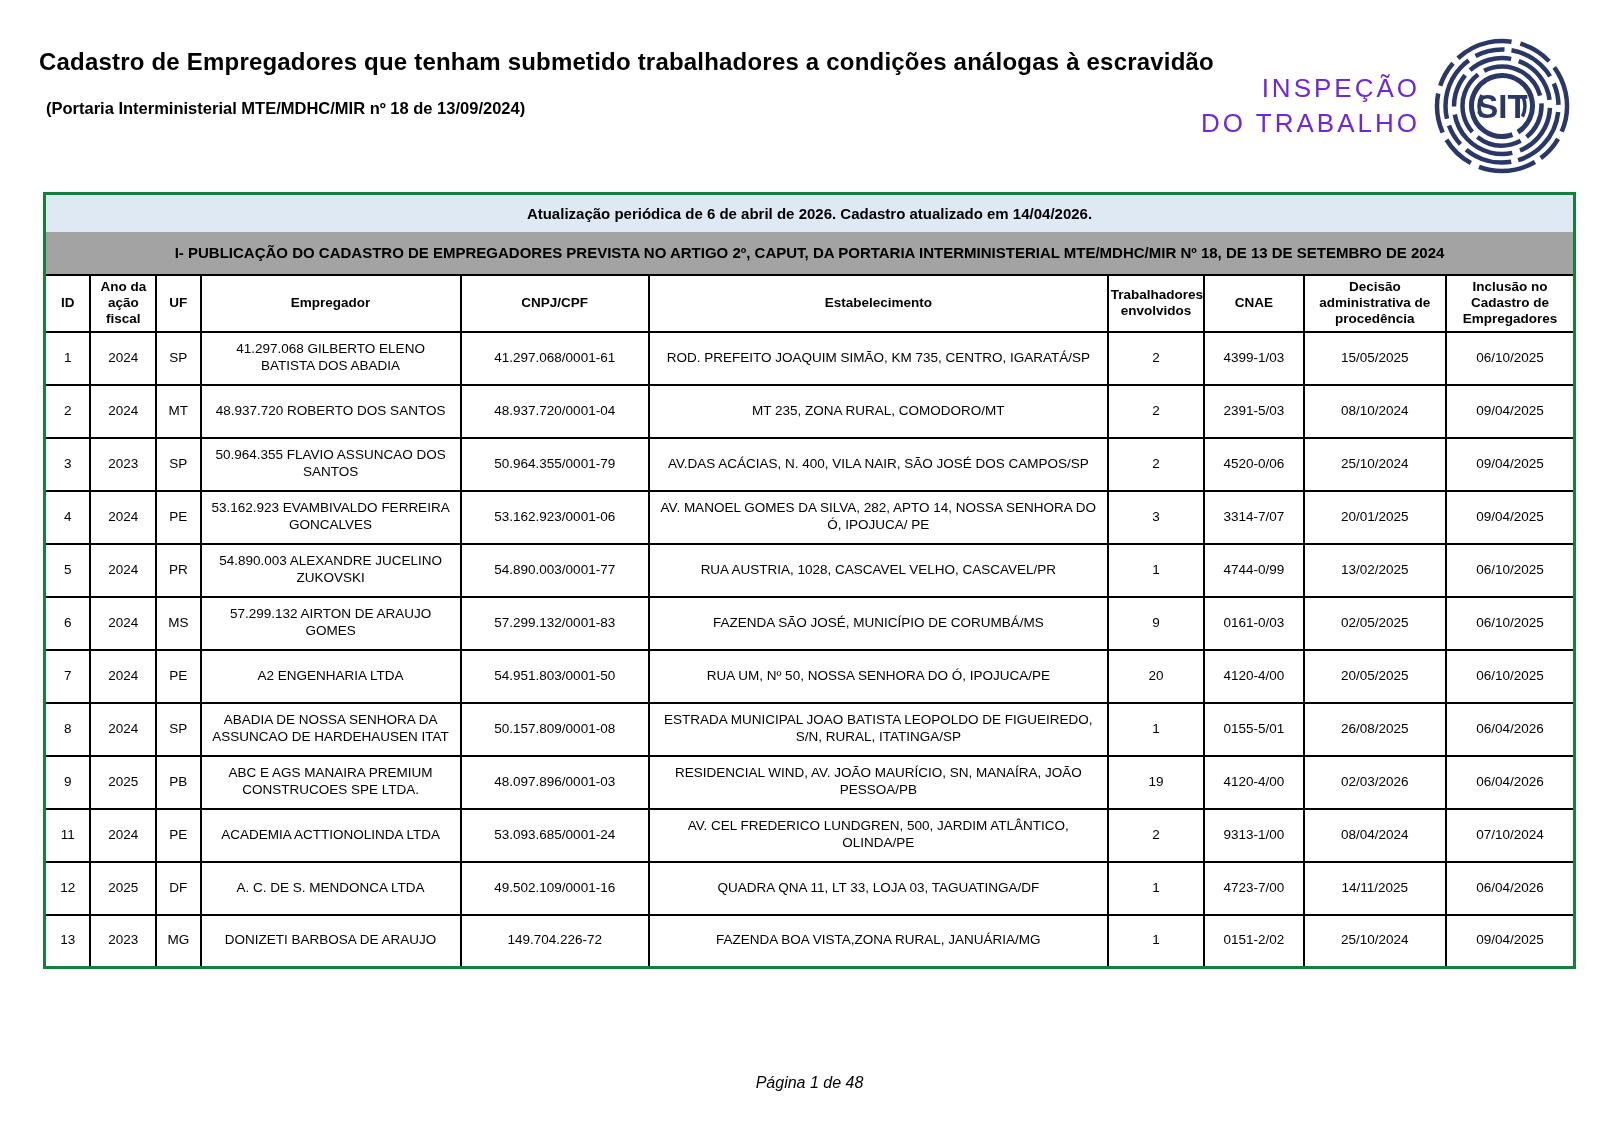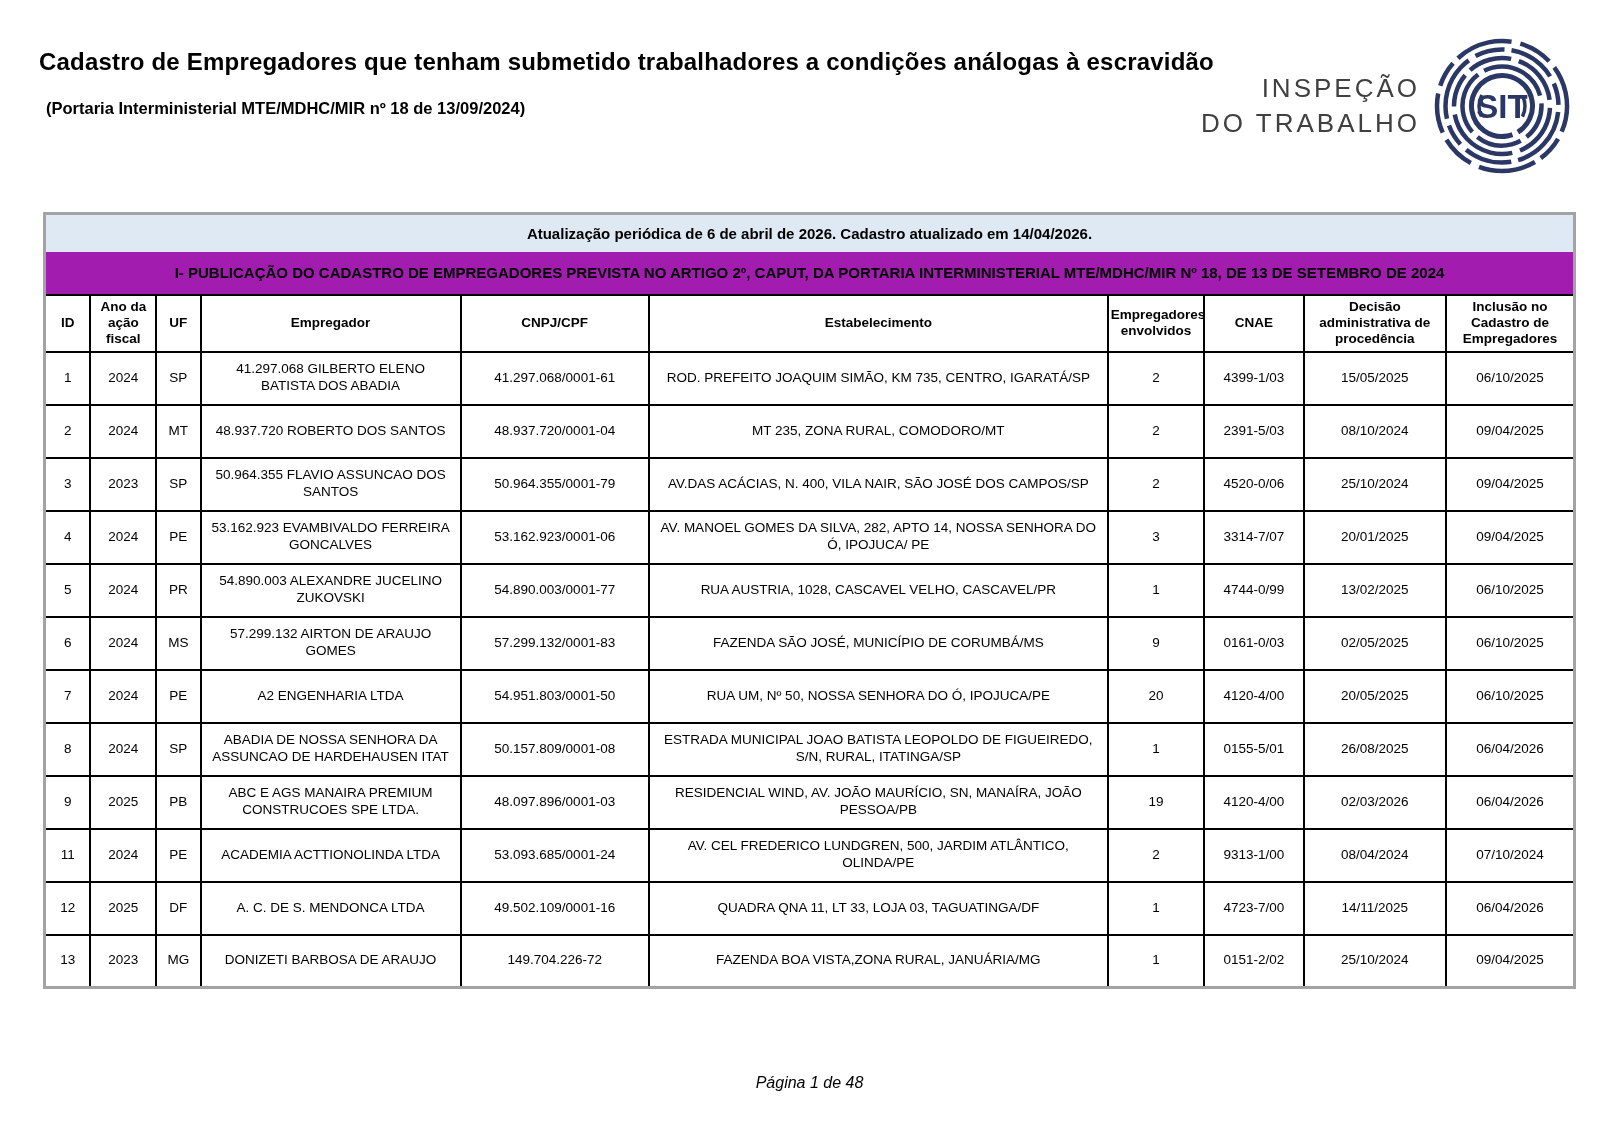--- a/index.html
+++ b/index.html
@@ -16,44 +16,43 @@
   .page-subtitle {
     position:absolute; left:46px; top:99px;
     font-size:16.5px;
     font-weight:bold;
   }
   .logo {
     position:absolute; top:36px; right:48px;
     display:flex; align-items:center; gap:12px;
   }
   .logo-text {
-    color:#404040; font-size:26px; letter-spacing:3px;
+    color:#6d28d9; font-size:26px; letter-spacing:3px;
     text-align:right; line-height:35px;
   }
   .logo-badge svg { display:block; }
 
   .table-wrap {
     position:absolute; left:43px; top:192px; width:1533px;
   }
   table {
     width:100%; border-collapse:collapse; table-layout:fixed;
-    border:3px solid #a3a3a3;
-    margin-top:20px;
+    border:3px solid #15803d;
   }
   th, td {
     border:2px solid #000;
     text-align:center; vertical-align:middle;
     overflow:hidden;
   }
   tr.bar1 td {
     background:#dfe9f4; font-weight:bold; font-size:15px;
     height:38px; border-bottom-width:0;
   }
   tr.bar2 td {
-    background:#a21caf; font-weight:bold; font-size:15px;
+    background:#a3a3a3; font-weight:bold; font-size:15px;
     height:43px; border-top-width:0; padding:0 23px;
   }
   thead th {
     font-size:13.5px; font-weight:bold; height:57px;
     padding:2px 2px; line-height:1.2;
   }
   tbody td {
     font-size:13.5px; height:53px; padding:2px 6px; line-height:1.25;
   }
   .page-footer {
@@ -108,21 +107,21 @@
       <tr class="bar2">
         <td colspan="10">I- PUBLICAÇÃO DO CADASTRO DE EMPREGADORES PREVISTA NO ARTIGO 2º, CAPUT, DA PORTARIA INTERMINISTERIAL MTE/MDHC/MIR Nº 18, DE 13 DE SETEMBRO DE 2024</td>
       </tr>
       <tr>
         <th>ID</th>
         <th>Ano da ação fiscal</th>
         <th>UF</th>
         <th>Empregador</th>
         <th>CNPJ/CPF</th>
         <th>Estabelecimento</th>
-        <th>Empregadores envolvidos</th>
+        <th>Trabalhadores envolvidos</th>
         <th>CNAE</th>
         <th>Decisão administrativa de procedência</th>
         <th>Inclusão no Cadastro de Empregadores</th>
       </tr>
     </thead>
     <tbody>
         <tr>
     <td>1</td>
     <td>2024</td>
     <td>SP</td>

